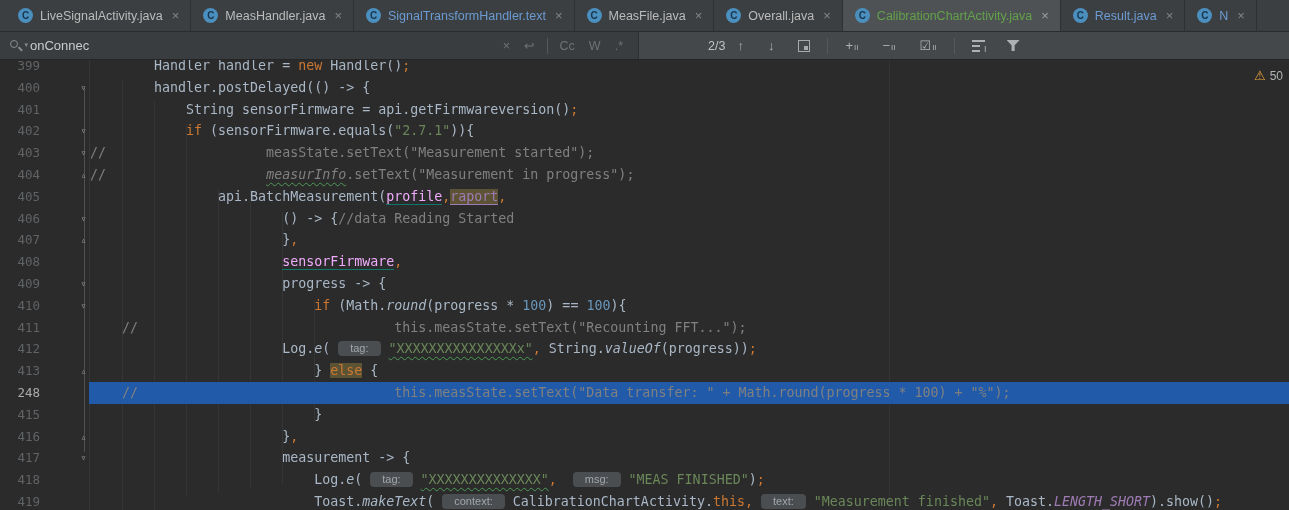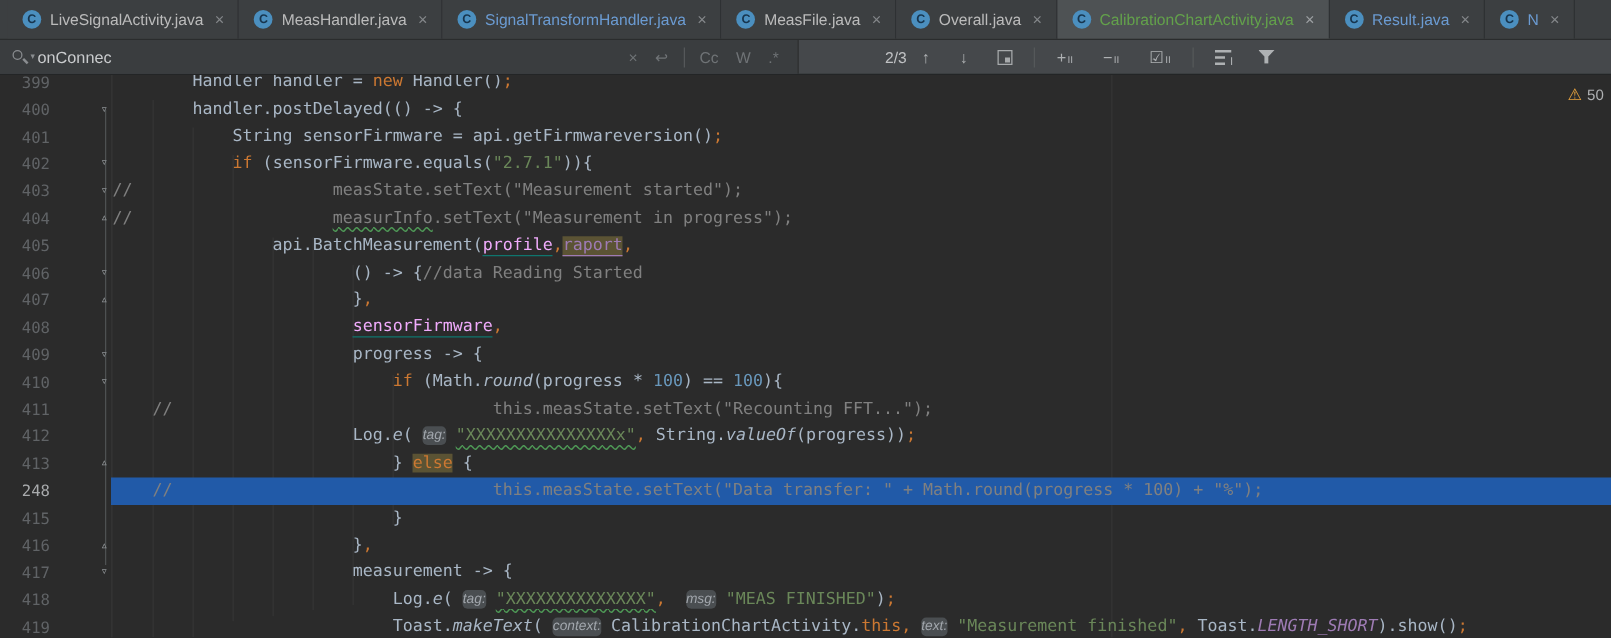--- a/index.html
+++ b/index.html
@@ -68,23 +68,23 @@
   .seg-n{color:var(--c-number_blue,#6897BB);}
   .seg-c{color:var(--c-comment_gray,#808080);}
   .seg-i{color:#A9B7C6;font-style:italic;}
   .seg-ip{color:#9E7BB4;font-style:italic;}
   .seg-v{color:#f0abfc;border-bottom:1px solid #0f766e;}
   .seg-vh{color:#9E7BB4;border-bottom:1px solid #9E7BB4;background:var(--c-identifier_highlight,#5B5334);}
   .seg-kh{color:var(--c-keyword_orange,#CC7832);background:var(--c-identifier_highlight,#5B5334);}
   .seg-sw{color:var(--c-string_green,#6A8759);text-decoration:underline;text-decoration-style:wavy;
           text-decoration-color:#4E9A56;text-decoration-thickness:1px;text-underline-offset:3px;}
   .seg-cw{color:var(--c-comment_gray,#808080);text-decoration:underline;text-decoration-style:wavy;
-          text-decoration-color:#4E9A56;text-decoration-thickness:1px;text-underline-offset:3px;}
-  .seg-h{display:inline-block;background:#4A4E51;color:#A2A7AD;border-radius:4px;padding:0 0;
-         font-family:"Liberation Sans",sans-serif;font-size:11px;line-height:15px;vertical-align:1px;font-style:italic;}
+          text-decoration-color:#4E9A56;text-decoration-thickness:1px;text-underline-offset:3px;font-style:italic;}
+  .seg-h{display:inline-block;background:#4A4E51;color:#A2A7AD;border-radius:4px;padding:0 12px;
+         font-family:"Liberation Sans",sans-serif;font-size:11px;line-height:15px;vertical-align:1px;}
 
   .warn{position:absolute;top:8px;right:6px;z-index:3;display:flex;align-items:center;gap:4px;
         font-size:12px;color:#AFB1B3;}
   .warn-tri{color:var(--c-warning,#E8A33D);font-size:13px;}
 </style>
 </head>
 <body>
 
 <div class="tabbar" id="tabbar">
     <div class="tab t-plain">
@@ -92,21 +92,21 @@
       <span class="tlabel">LiveSignalActivity.java</span>
       <span class="tclose">×</span>
     </div>
     <div class="tab t-plain">
       <span class="cicon">C</span>
       <span class="tlabel">MeasHandler.java</span>
       <span class="tclose">×</span>
     </div>
     <div class="tab t-modified">
       <span class="cicon">C</span>
-      <span class="tlabel">SignalTransformHandler.java</span>
+      <span class="tlabel">SignalTransformHandler.text</span>
       <span class="tclose">×</span>
     </div>
     <div class="tab t-plain">
       <span class="cicon">C</span>
       <span class="tlabel">MeasFile.java</span>
       <span class="tclose">×</span>
     </div>
     <div class="tab t-plain">
       <span class="cicon">C</span>
       <span class="tlabel">Overall.java</span>

